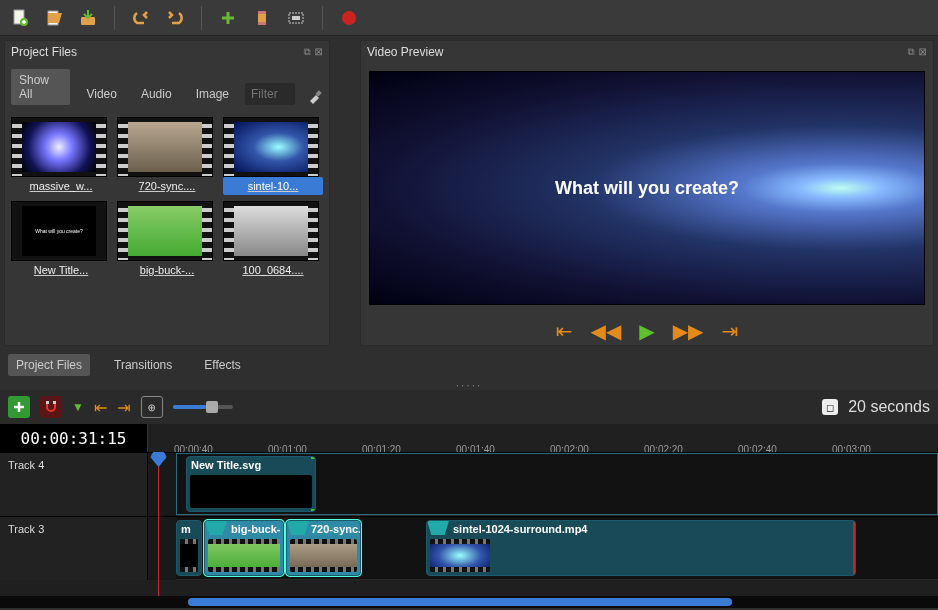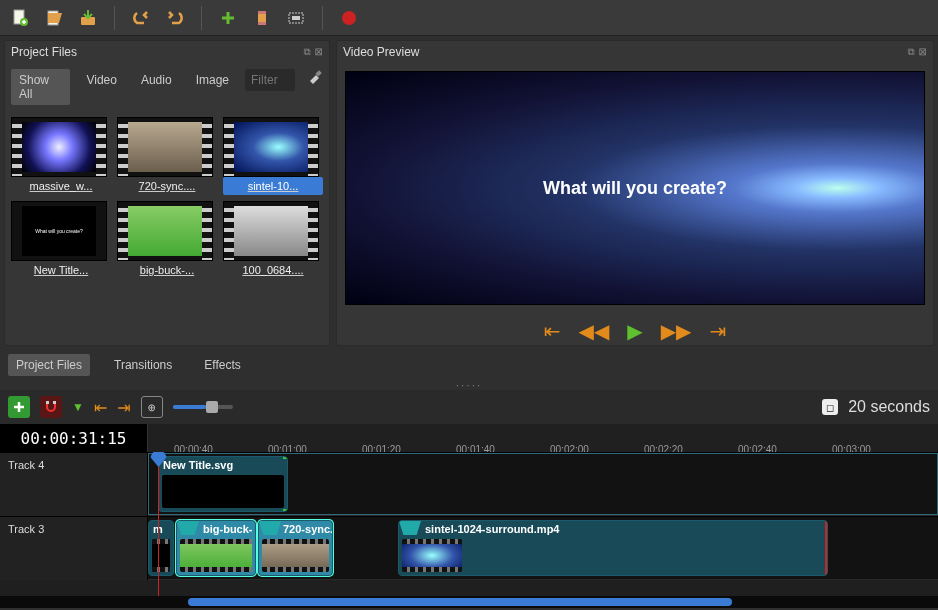--- a/index.html
+++ b/index.html
@@ -22,28 +22,28 @@
 
   
   .top-panels {
     display: flex; height: 314px; padding: 4px; gap: 6px;
   }
   .panel {
     background: #363636; border: 1px solid #2a2a2a;
     display: flex; flex-direction: column; border-radius: 2px;
   }
   .project-panel { width: 326px; }
-  .preview-panel { flex: 1; }
+  .preview-panel { flex: 1; margin-left: 24px; }
   .panel-title {
     font-size: 12px; color: #ddd; padding: 4px 6px;
     display: flex; align-items: center; justify-content: space-between;
   }
   .panel-icons { display: flex; gap: 4px; font-size: 10px; color: #888; }
   .filter-tabs {
-    display: flex; align-items: flex-start; gap: 8px; padding: 6px;
+    display: flex; align-items: flex-end; gap: 8px; padding: 6px;
   }
   .filter-tab {
     padding: 4px 8px; cursor: pointer; font-size: 12px; color: #ccc;
   }
   .filter-tab.active { background: #555; border-radius: 2px; }
   .filter-input {
     background: #2a2a2a; border: none; color: #888; padding: 4px 6px;
     width: 50px; font-size: 12px; border-radius: 2px;
   }
   .brush-icon { margin-left: 4px; color: #ccc; }
@@ -139,20 +139,21 @@
     border-right: 1px solid #333;
   }
   .ruler-ticks { flex: 1; position: relative; height: 100%; font-size: 10px; color: #999; margin-top: 32px;}
   .tick { position: absolute; top: 4px; }
   .tick::after{content:'';position:absolute;left:0;top:14px;width:1px;height:8px;background:#666;}
 
   .tracks { flex: 1; position: relative; overflow: hidden; }
   .track {
     display: flex; height: 64px; border-top: 1px solid #000;
     background: #191919;
+    gap: 28px;
   }
   .track-header {
     width: 148px; background: #222; border-right: 1px solid #000;
     padding: 6px 8px; color: #ddd; font-size: 11px;
     display: flex; flex-direction: column; justify-content: flex-start;
   }
   .track-body { flex: 1; position: relative; background: #121212; border-bottom:1px solid #2a2a2a;}
   .track-body.outlined { box-shadow: inset 0 0 0 1px #2e6a7a; }
 
   .clip {

